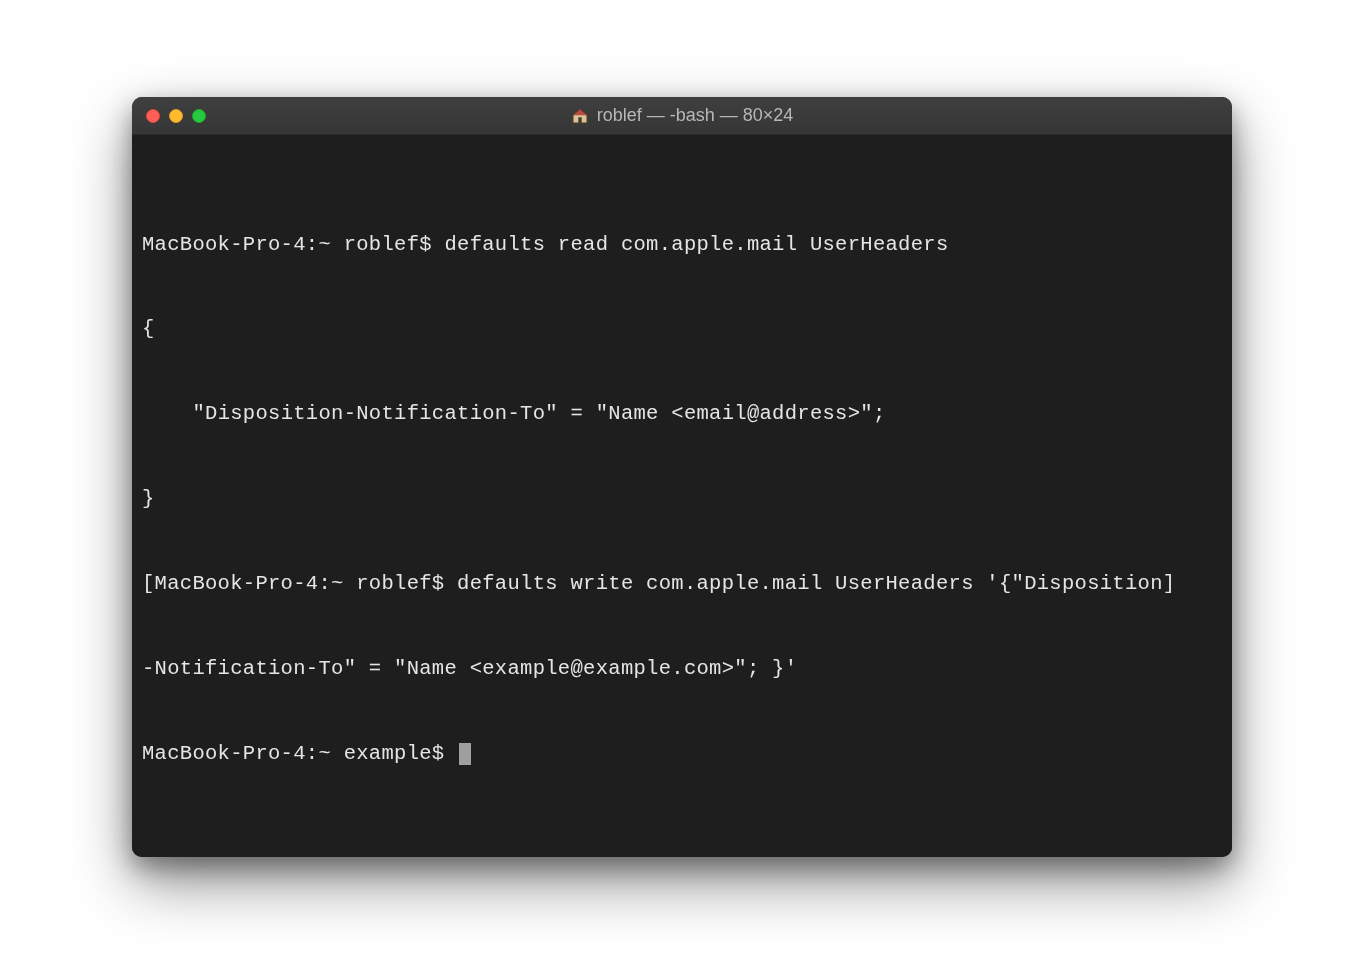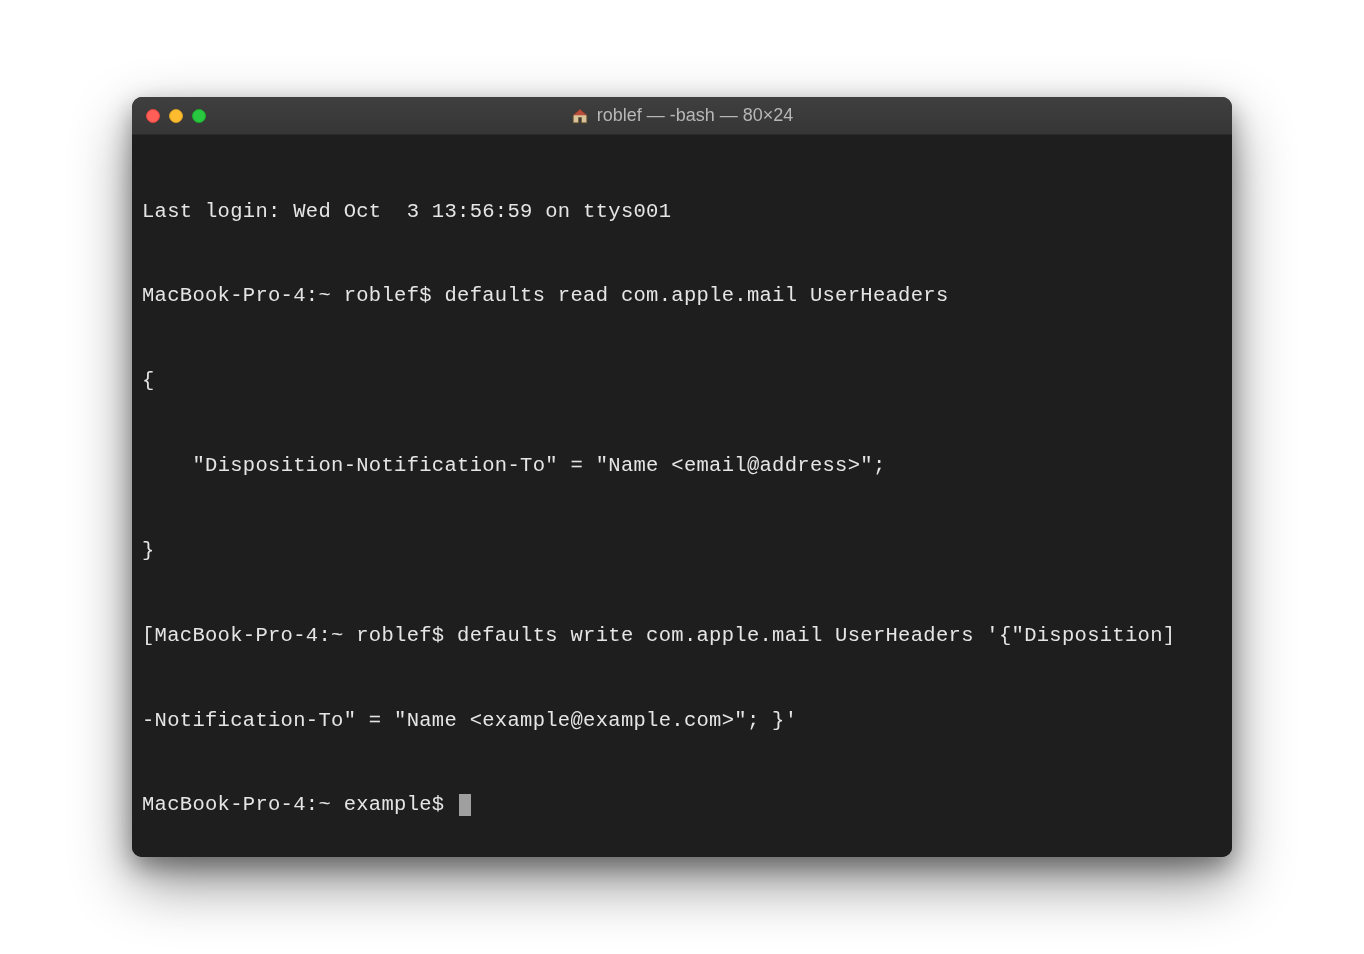--- a/index.html
+++ b/index.html
@@ -18,20 +18,21 @@
     }
     .terminal-window {
       width: 1100px;
       height: 760px;
       background: #1e1e1e;
       border-radius: 10px;
       box-shadow: 0 25px 60px rgba(0,0,0,0.45), 0 10px 25px rgba(0,0,0,0.35);
       overflow: hidden;
       display: flex;
       flex-direction: column;
+      gap: 33px;
     }
     .titlebar {
       height: 38px;
       background: linear-gradient(to bottom, #3f3f3f, #363636);
       border-bottom: 1px solid #2a2a2a;
       display: flex;
       align-items: center;
       position: relative;
       padding: 0 14px;
       flex-shrink: 0;
@@ -109,21 +110,20 @@
         <svg viewBox="0 0 24 24">
           <path d="M3 11 L12 3 L21 11 L21 21 L14 21 L14 14 L10 14 L10 21 L3 21 Z" fill="#d9c39a" stroke="#7a5c32" stroke-width="1"></path>
           <path d="M3 11 L12 3 L21 11" fill="#b84d3c" stroke="#7a2f24" stroke-width="1"></path>
         </svg>
       </span>
       <span class="title-text">roblef — -bash — 80×24</span>
     </div>
   </div>
 
   <div class="terminal-body">
-    <span class="terminal-line">Last login: Wed Oct  3 13:56:59 on ttys001</span>
     <span class="terminal-line">MacBook-Pro-4:~ roblef$ defaults read com.apple.mail UserHeaders</span>
     <span class="terminal-line">{</span>
     <span class="terminal-line">    "Disposition-Notification-To" = "Name &lt;email@address&gt;";</span>
     <span class="terminal-line">}</span>
     <span class="terminal-line">[MacBook-Pro-4:~ roblef$ defaults write com.apple.mail UserHeaders '{"Disposition]</span>
     <span class="terminal-line">-Notification-To" = "Name &lt;example@example.com&gt;"; }'</span>
     <span class="terminal-line"><span>MacBook-Pro-4:~ example$ </span><span class="cursor"></span></span>
   </div>
 </div>
 

